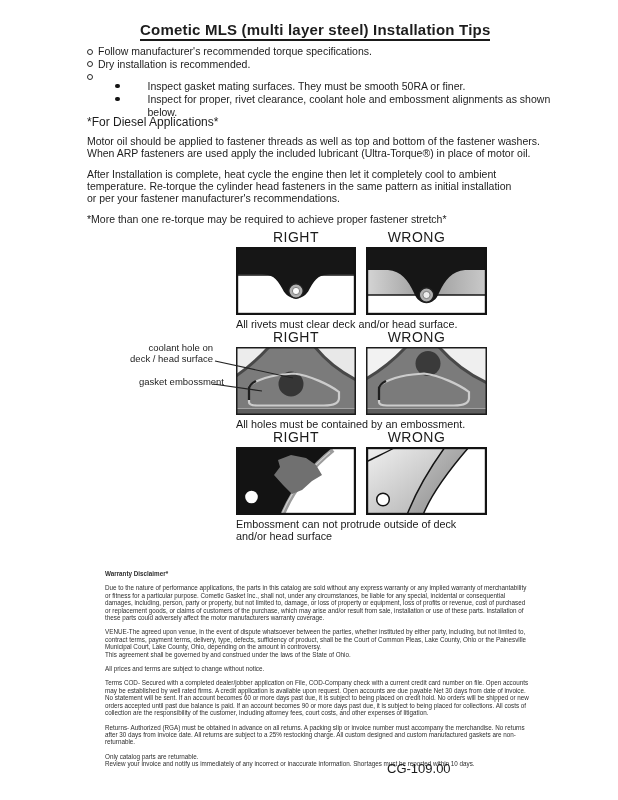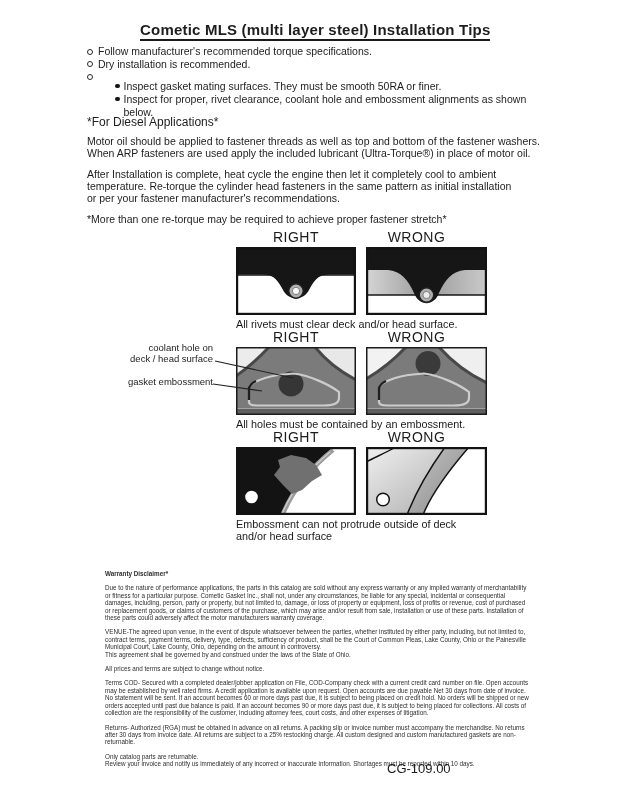--- a/index.html
+++ b/index.html
@@ -9,42 +9,42 @@
   }
   
   .title{
     position:absolute;left:96px;top:21px;font-size:15px;font-weight:bold;
     letter-spacing:.2px;border-bottom:2px solid #1a1a1a;padding-bottom:1px;white-space:nowrap;margin-left:44px;
   }
   
   .bullets{position:absolute;left:87px;top:45px;width:470px;font-size:10.5px;line-height:12.9px;}
   .b-item{display:flex;align-items:flex-start;}
   .b-mark{width:4px;height:4px;border:1px solid #2a2a2a;border-radius:50%;margin:3.5px 5px 0 0;flex:none;}
-  .s-item{display:flex;align-items:flex-start;margin-left:28px;}
+  .s-item{display:flex;align-items:flex-start;margin-left:28px;gap:24px;}
   .s-mark{width:4.5px;height:4.5px;background:#141414;border-radius:50%;margin:3.5px 4px 0 0;flex:none;}
   
   .diesel{position:absolute;left:87px;top:115px;width:472px;}
   .diesel h2{font-size:12px;font-weight:normal;margin:0 0 6px 0;}
   .diesel p{font-size:10.5px;line-height:12px;margin:0 0 9px 0;white-space:pre-line;}
   
   .drow{position:absolute;left:236px;width:252px;}
   .drow-1{top:229px;}
   .drow-2{top:329px;}
   .drow-3{top:429px;}
   .dlabels{display:flex;}
   .dlabels span{display:block;text-align:center;font-size:14px;letter-spacing:.5px;color:#1b1b1b;}
   .dlabels span:first-child{width:120px;}
   .dlabels span:last-child{width:121px;}
   .panels{display:flex;gap:10px;margin-top:2px;}
   .panels svg{display:block;flex:none;}
   .caption{font-size:10.8px;line-height:12px;margin-top:3px;color:#1b1b1b;white-space:pre-line;}
   
   .ann{position:absolute;text-align:right;font-size:9.5px;line-height:10.5px;color:#1c1c1c;white-space:pre-line;}
   .ann-coolant{left:95px;top:343px;width:118px;}
-  .ann-emboss{left:95px;top:377px;width:118px;}
+  .ann-emboss{left:106px;top:377px;width:118px;}
   .leader{position:absolute;left:213px;top:356px;}
   
   .legal{position:absolute;left:105px;top:570px;width:426px;font-size:6.3px;line-height:7.4px;color:#2e2e2e;}
   .legal .lh{font-weight:bold;margin:0 0 7px 0;}
   .legal p{margin:0 0 7px 0;white-space:pre-line;}
   
   .pagecode{position:absolute;left:387px;top:761px;font-size:13px;color:#1b1b1b;}
 </style>
 </head>
 <body>

